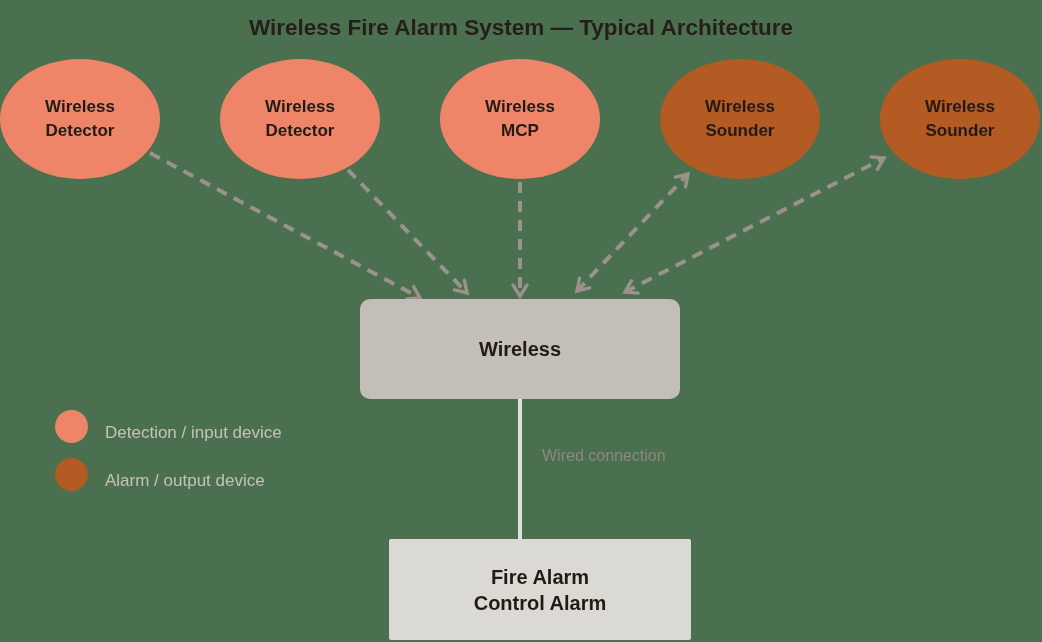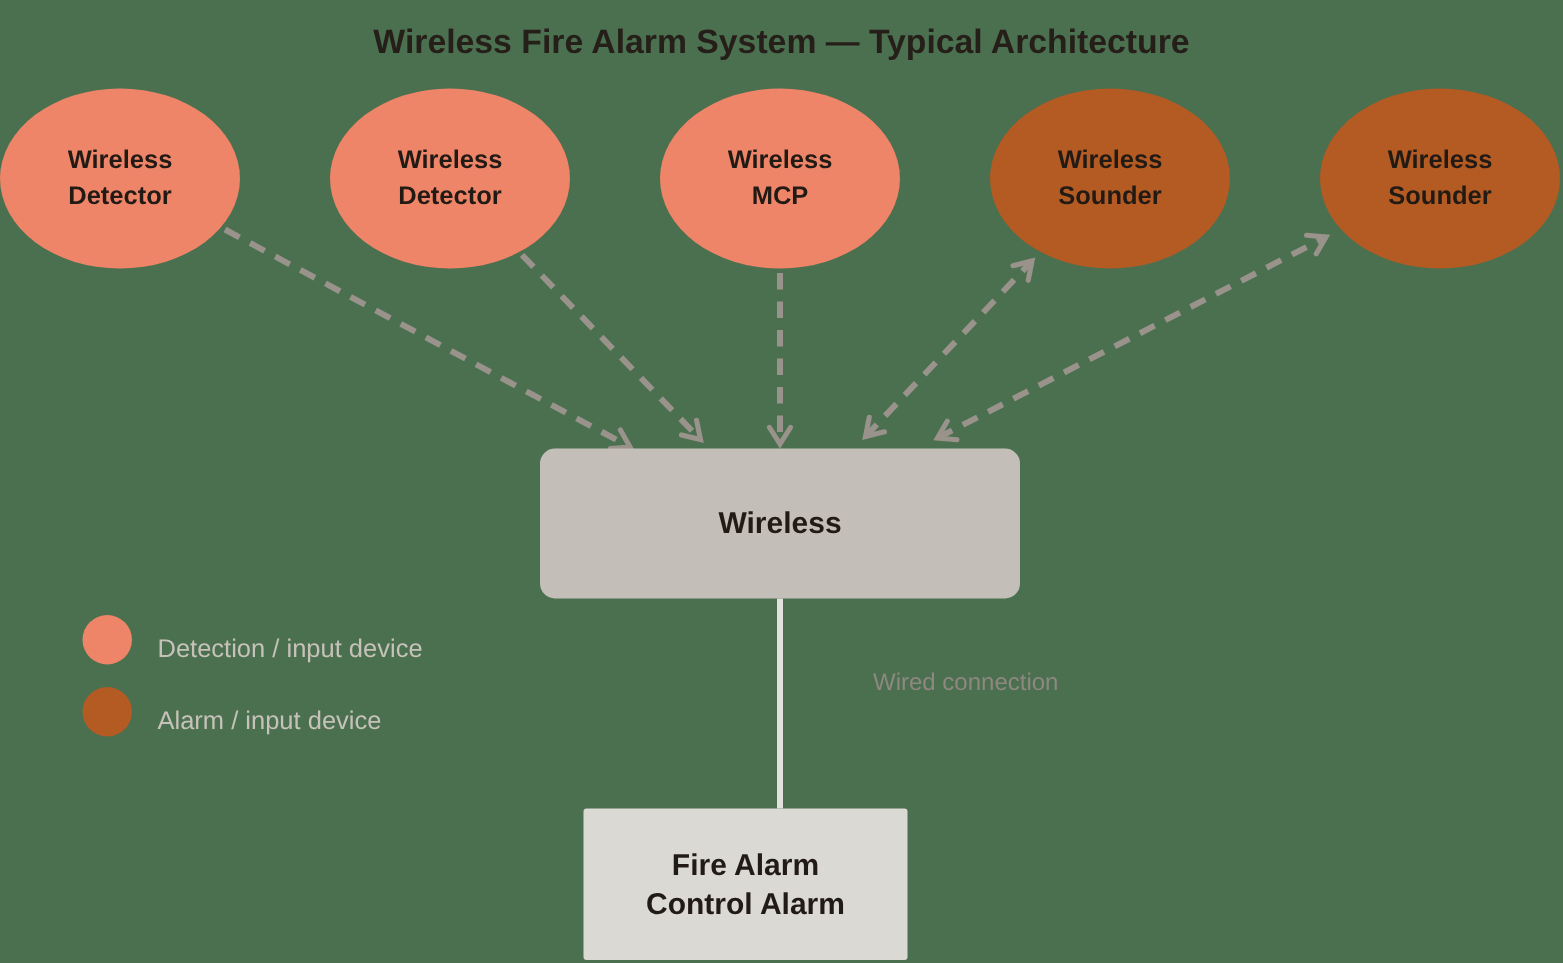--- a/index.html
+++ b/index.html
@@ -67,35 +67,34 @@
     position:absolute;left:360px;top:299px;width:320px;height:100px;
     background:var(--gateway-fill);
     border-radius:10px;
     display:flex;flex-direction:column;
     align-items:center;justify-content:center;
     font-size:20px;font-weight:700;line-height:26px;
     color:var(--node-text);
     text-align:center;
   }
   .facp-box{
-    position:absolute;left:389px;top:539px;width:216px;height:101px;
+    position:absolute;left:389px;top:539px;width:302px;height:101px;
     background:var(--panel-fill);
     border-radius:2px;
     display:flex;flex-direction:column;
     align-items:center;justify-content:center;
     font-size:20px;font-weight:700;line-height:26px;
     color:var(--node-text);
     text-align:center;
   }
   .wired-label{
     position:absolute;left:542px;top:445px;
     font-size:16px;line-height:22px;
     color:var(--wired-text);
     white-space:nowrap;
-    margin-left:40px;
   }
   .legend-row{
     position:absolute;
     display:flex;align-items:flex-end;
     font-size:17px;
     color:var(--legend-text);
     white-space:nowrap;
   }
   .legend-row .circle{
     width:33px;height:33px;border-radius:50%;
@@ -164,16 +163,16 @@
     <span>Fire Alarm</span>
     <span>Control Alarm</span>
   </div>
 
   <div class="legend-row" style="left:55px;top:410px;">
     <span class="circle detection"></span>
     <span>Detection / input device</span>
   </div>
   <div class="legend-row" style="left:55px;top:458px;">
     <span class="circle alarm"></span>
-    <span>Alarm / input device</span>
+    <span>Alarm / output device</span>
   </div>
 
 </div>
 
 </body></html>

